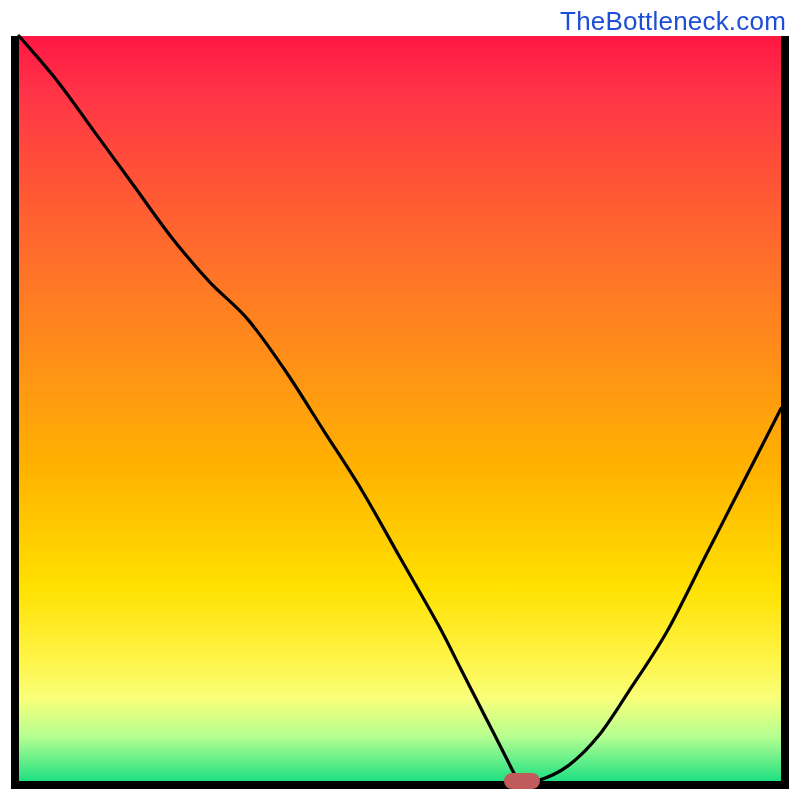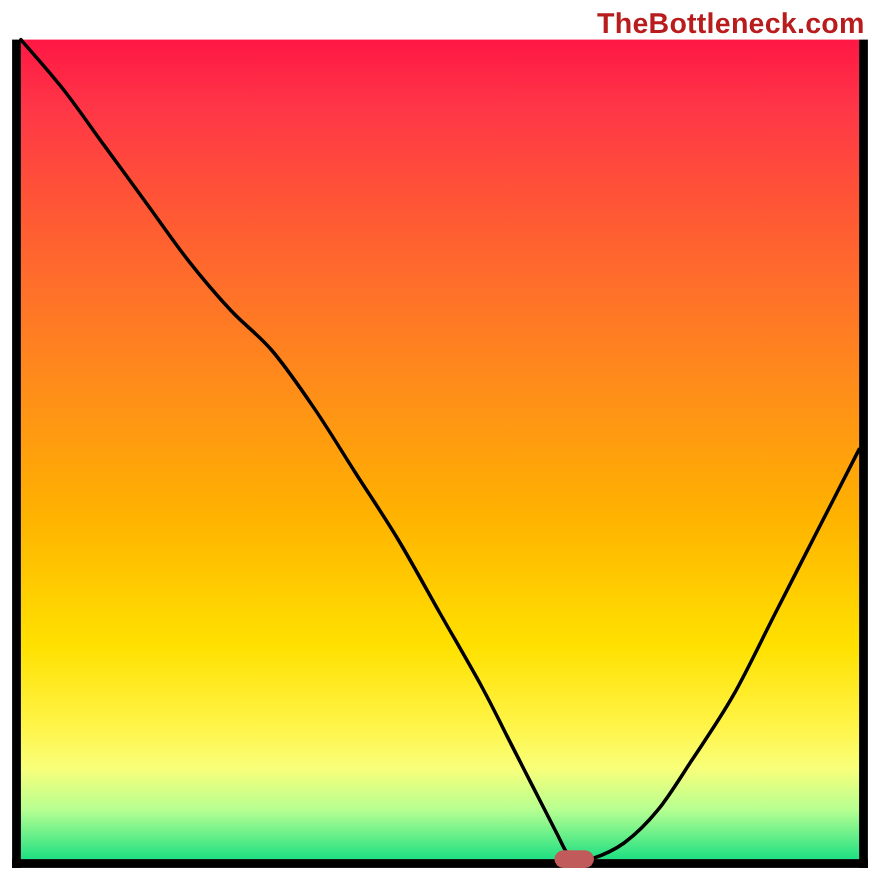--- a/index.html
+++ b/index.html
@@ -14,22 +14,22 @@
   .chart-container {
     position: relative;
     width: 800px;
     height: 800px;
   }
   .watermark {
     position: absolute;
     top: 6px;
     right: 14px;
     font-size: 26px;
-    font-weight: 700;
-    color: #b91c1c;
+    font-weight: 400;
+    color: #1d4ed8;
     letter-spacing: 0.2px;
     z-index: 10;
   }
   .plot-frame {
     position: absolute;
     left: 11px;
     top: 36px;
     width: 778px;
     height: 753px;
     background: linear-gradient(

